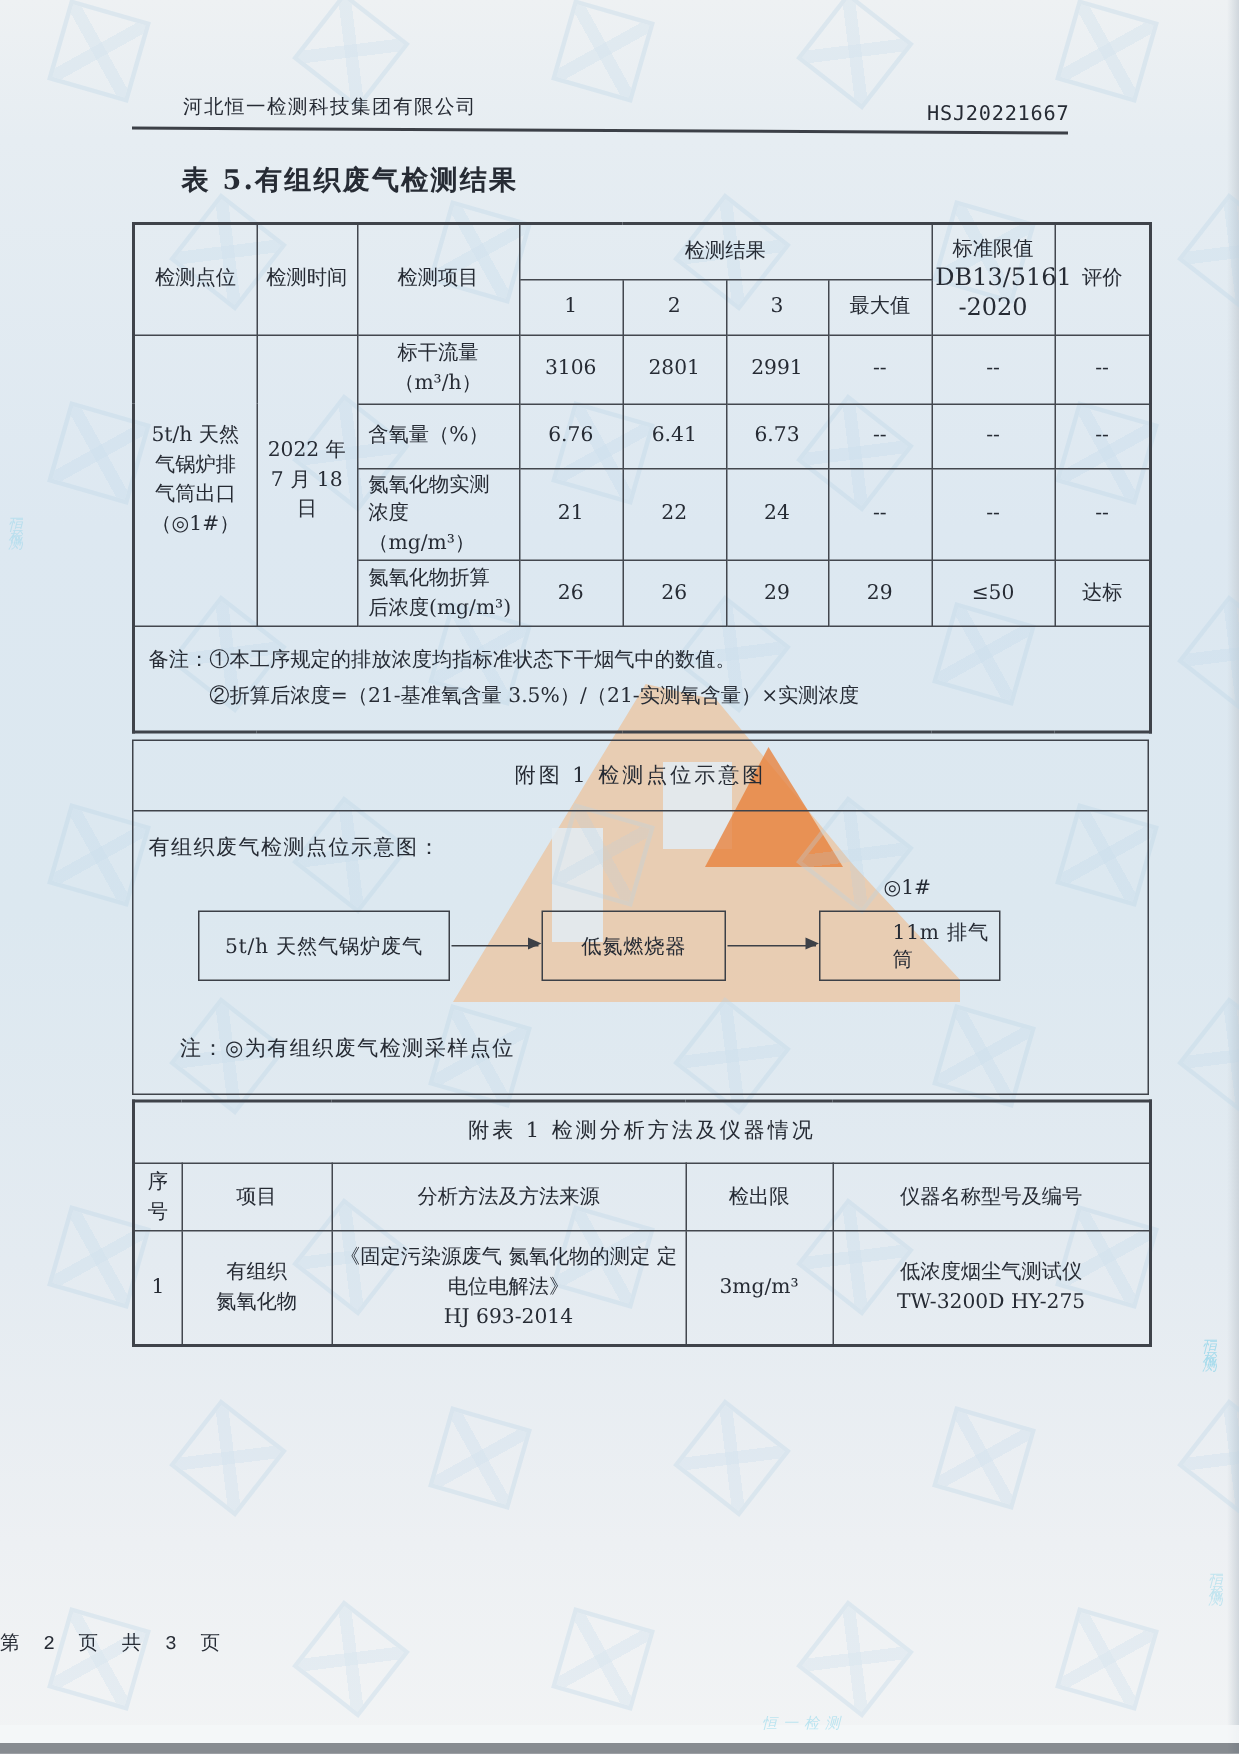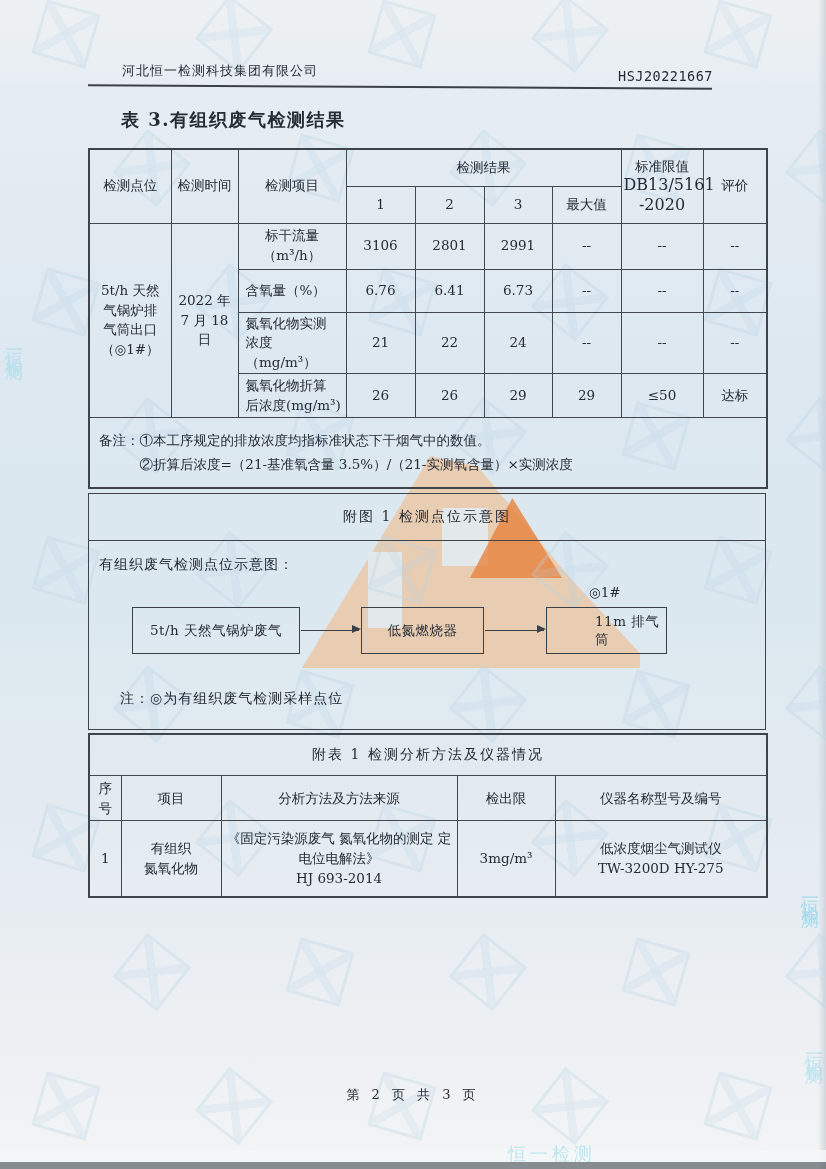--- a/index.html
+++ b/index.html
@@ -25,22 +25,23 @@
     clip-path:polygon(0 100%, 38% 0, 52% 5%, 79% 57%, 100% 93%, 100% 100%);
   }
   .wm-peak {
     position:absolute; left:470px; top:498px; width:92px; height:80px;
     background:#e8803a; opacity:.78;
     clip-path:polygon(46% 0, 100% 100%, 0 100%);
   }
   .wm-notch1 { position:absolute; left:368px; top:552px; width:34px; height:76px; background:#e2ebf1; opacity:.9; }
   .wm-notch2 { position:absolute; left:442px; top:508px; width:46px; height:58px; background:#e2ebf1; opacity:.9; }
   .wm-cyan {
-    position:absolute; color:#3fc0e4; font-size:18px; letter-spacing:4px;
+    position:absolute; color:#3fc0e4; font-size:10px; letter-spacing:4px;
     font-family:"DejaVu Sans","Liberation Sans",sans-serif;
+    font-style:italic;
   }
   .wm-vert { writing-mode:vertical-rl; }
   .edge-right { position:absolute; right:0; top:0; width:8px; height:1169px;
     background:linear-gradient(to right, rgba(210,218,224,0), rgba(198,206,213,.75)); }
   .edge-bottom-white { position:absolute; left:0; top:1150px; width:826px; height:12px; background:#f5f7f8; opacity:.85; }
   .edge-bottom-dark { position:absolute; left:0; top:1162px; width:826px; height:7px; background:#5a6067; opacity:.7; }
   
   .content { position:absolute; inset:0; z-index:2; }
   .company { position:absolute; left:122px; top:62px; font-size:13px; letter-spacing:1px; }
   .report-no { position:absolute; left:618px; top:68px; font-size:13.5px; letter-spacing:.5px;
@@ -75,22 +76,22 @@
   .arrow::after { content:""; position:absolute; right:-2px; top:-6px;
     border-left:9px solid #3c4047; border-top:4.5px solid transparent; border-bottom:4.5px solid transparent; }
   .a1 { left:212px; width:58px; } .a2 { left:396px; width:59px; }
   .fignote { position:absolute; left:31px; top:196px; font-size:14px; letter-spacing:1px; }
   
   .t2 { position:absolute; left:88px; top:733px; width:678px; border:2px solid #3f434a; }
   .t2 td { border:1.3px solid #43474e; text-align:center; vertical-align:middle;
            font-size:13.5px; line-height:1.5; padding:2px 4px; }
   .t2 tr.tt { height:41px; } .t2 tr.hh { height:45px; } .t2 tr.dd { height:76px; }
   .t2 .ttl { letter-spacing:2px; font-size:14px;margin-left:36px; }
-  .footer { position:absolute; left:0; top:1086px; width:826px; text-align:center;
-    font-size:13px; letter-spacing:4px; }
+  .footer { position:absolute; left:0; top:1086px; width:826px; text-align:left;
+    font-size:13px; letter-spacing:4px;font-family:Liberation Mono, monospace; }
 </style>
 </head>
 <body>
 
 <div class="page">
 
   <div class="wm-layer" id="wm-layer">
     <div class="wm-mountain"></div>
     <div class="wm-notch1"></div>
     <div class="wm-notch2"></div>
@@ -148,21 +149,21 @@
   <div class="edge-right"></div>
   <div class="edge-bottom-white"></div>
   <div class="edge-bottom-dark"></div>
 
   <div class="content">
 
     <div class="company">河北恒一检测科技集团有限公司</div>
     <div class="report-no">HSJ20221667</div>
     <div class="head-rule"></div>
 
-    <div class="doc-title">表 3.有组织废气检测结果</div>
+    <div class="doc-title">表 5.有组织废气检测结果</div>
 
     <table class="t1">
       <colgroup>
         <col style="width:82px">
           <col style="width:67px">
           <col style="width:108px">
         <col style="width:69px">
           <col style="width:69px">
           <col style="width:68px">
         <col style="width:69px">

